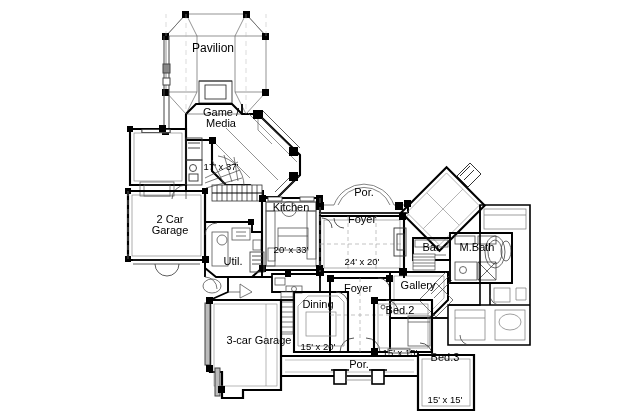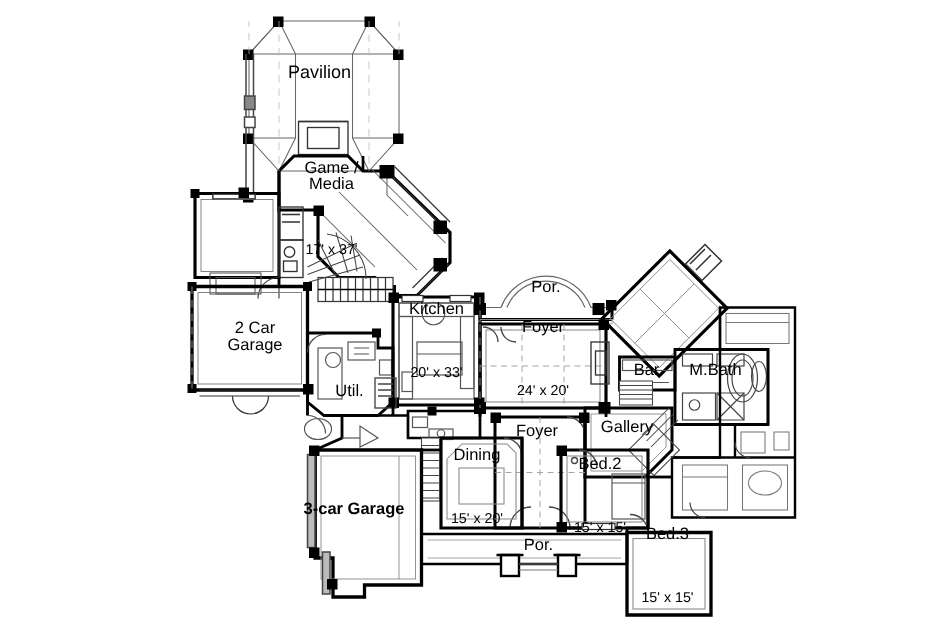--- a/index.html
+++ b/index.html
@@ -525,21 +525,21 @@
 
   <div class="room-label" style="left:418px; top:285px;">
     <span class="rl-name">Gallery</span>
   </div>
 
 
   <div class="room-label" style="left:358px; top:288px;">
     <span class="rl-name">Foyer</span>
   </div>
 
-  <div class="room-label" style="left:236px; top:340px;font-weight:bold;">
+  <div class="room-label" style="left:259px; top:340px;">
     <span class="rl-name">3-car Garage</span>
   </div>
 
   <div class="room-label" style="left:318px; top:325px;">
     <span class="rl-name">Dining</span>
     <span class="rl-dim">15' x 20'</span>
   </div>
 
   <div class="room-label" style="left:400px; top:331px;">
     <span class="rl-name">Bed.2</span>

